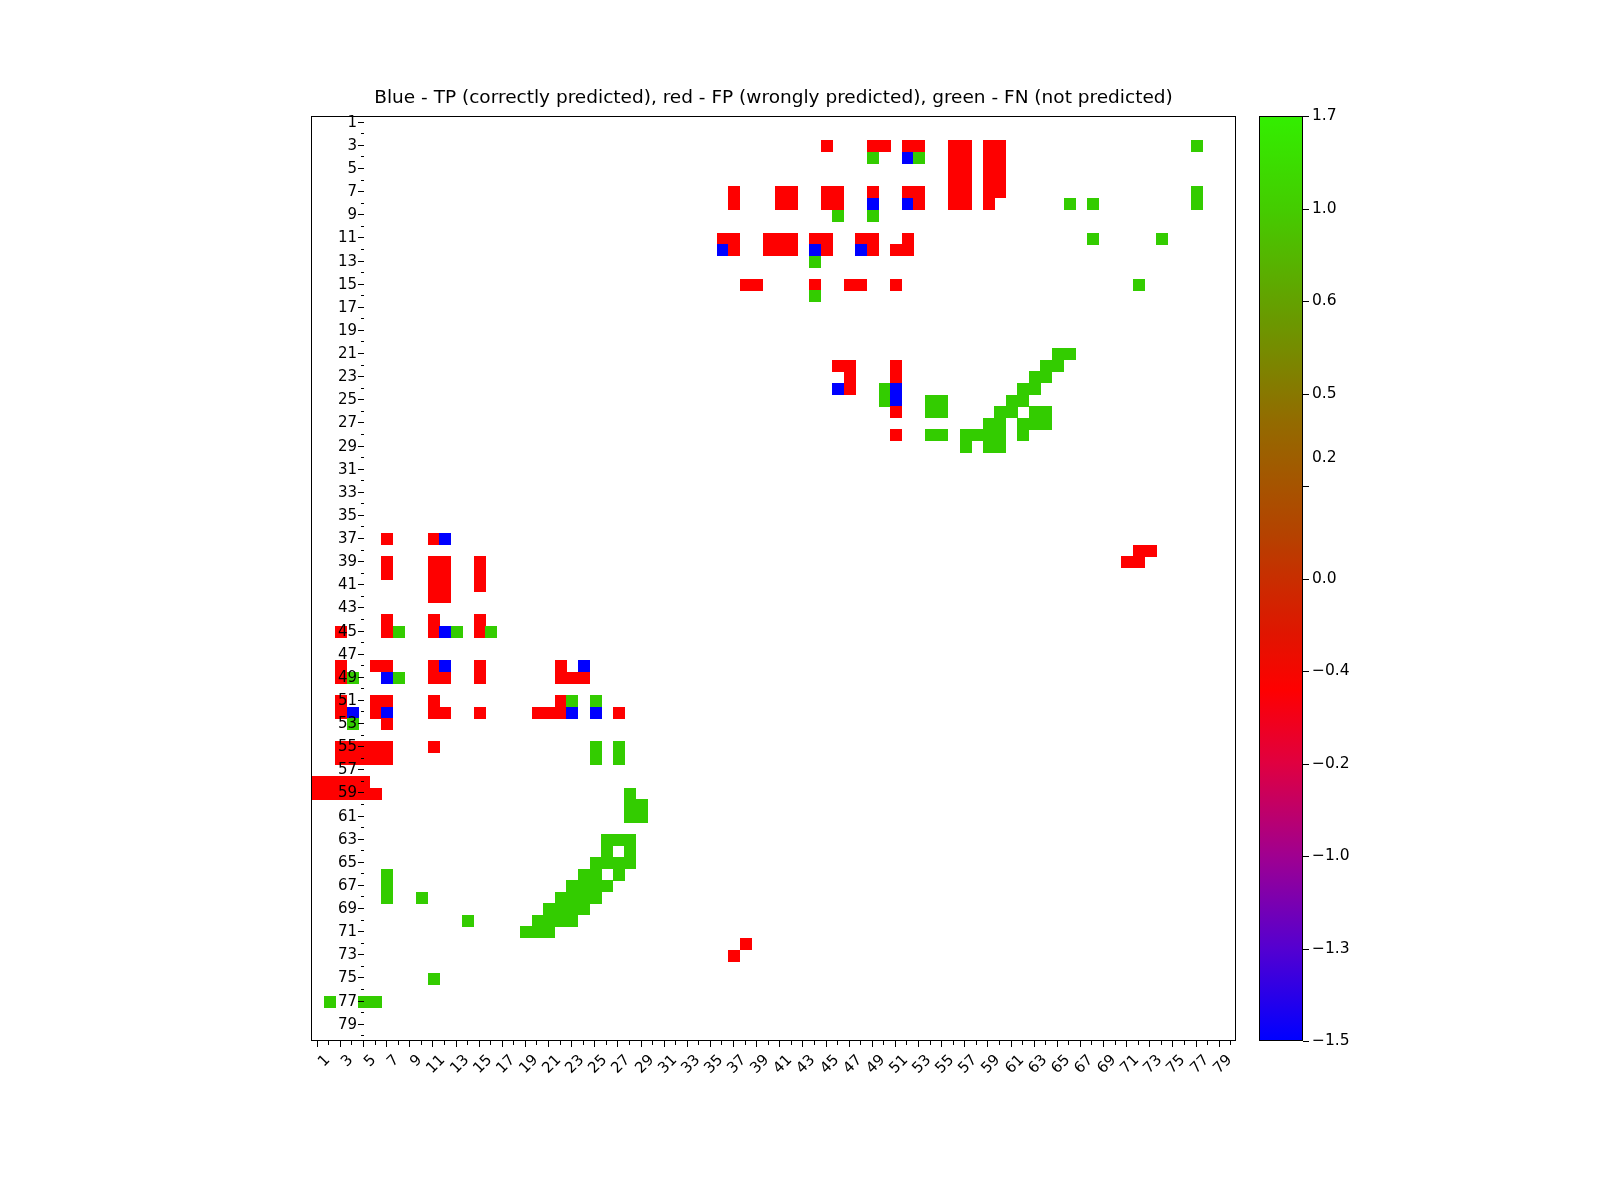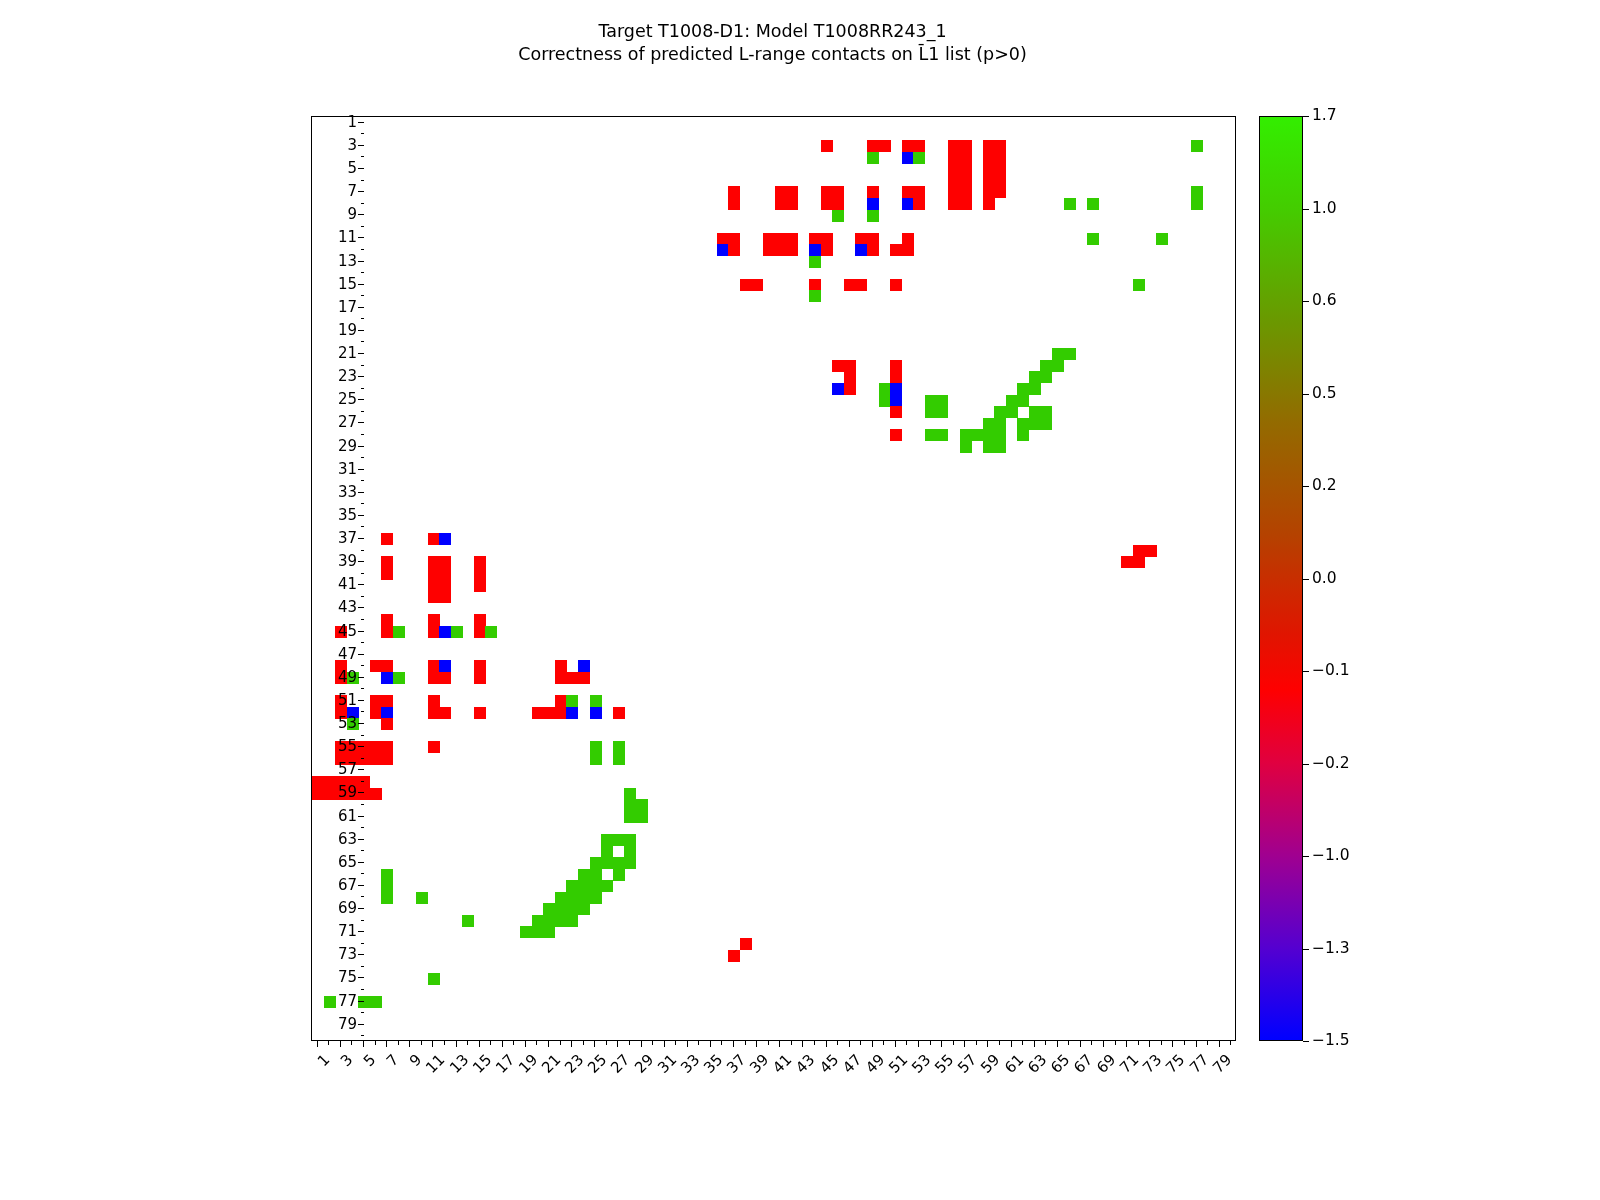--- a/index.html
+++ b/index.html
@@ -131,23 +131,22 @@
     color: #000;
     white-space: nowrap;
     transform: translateY(-50%);
   }
 </style>
 </head>
 <body>
 
 <div id="figure">
 
-  <div class="suptitle">Target T1008-D1: Model T1008RR243_1
-Correctness of predicted L-range contacts on L̄1 list (p&gt;0)</div>
 
+  <div class="axtitle">Blue - TP (correctly predicted), red - FP (wrongly predicted), green - FN (not predicted)</div>
 
   <div id="plot-area">
     <div id="cell-layer">
         <div class="cell" style="left: 508.75px; top: 23.125px; width: 12.0125px; height: 12.0125px; background: rgb(254, 0, 0);"></div>
         <div class="cell" style="left: 555px; top: 23.125px; width: 12.0125px; height: 12.0125px; background: rgb(254, 0, 0);"></div>
         <div class="cell" style="left: 566.562px; top: 23.125px; width: 12.0125px; height: 12.0125px; background: rgb(254, 0, 0);"></div>
         <div class="cell" style="left: 589.688px; top: 23.125px; width: 12.0125px; height: 12.0125px; background: rgb(254, 0, 0);"></div>
         <div class="cell" style="left: 601.25px; top: 23.125px; width: 12.0125px; height: 12.0125px; background: rgb(254, 0, 0);"></div>
         <div class="cell" style="left: 635.938px; top: 23.125px; width: 12.0125px; height: 12.0125px; background: rgb(254, 0, 0);"></div>
         <div class="cell" style="left: 647.5px; top: 23.125px; width: 12.0125px; height: 12.0125px; background: rgb(254, 0, 0);"></div>
@@ -674,25 +673,25 @@
   <div id="cbtick-layer">
       <div class="cbtick-mark" style="top: 116px;"></div>
       <div class="cbtick-label" style="top: 116px;">1.7</div>
       <div class="cbtick-mark" style="top: 208.5px;"></div>
       <div class="cbtick-label" style="top: 208.5px;">1.0</div>
       <div class="cbtick-mark" style="top: 301px;"></div>
       <div class="cbtick-label" style="top: 301px;">0.6</div>
       <div class="cbtick-mark" style="top: 393.5px;"></div>
       <div class="cbtick-label" style="top: 393.5px;">0.5</div>
       <div class="cbtick-mark" style="top: 486px;"></div>
-      <div class="cbtick-label" style="top: 486px;">0.2</div>
+      <div class="cbtick-label" style="top: 458px;">0.2</div>
       <div class="cbtick-mark" style="top: 578.5px;"></div>
       <div class="cbtick-label" style="top: 578.5px;">0.0</div>
       <div class="cbtick-mark" style="top: 671px;"></div>
-      <div class="cbtick-label" style="top: 671px;">−0.1</div>
+      <div class="cbtick-label" style="top: 671px;">−0.4</div>
       <div class="cbtick-mark" style="top: 763.5px;"></div>
       <div class="cbtick-label" style="top: 763.5px;">−0.2</div>
       <div class="cbtick-mark" style="top: 856px;"></div>
       <div class="cbtick-label" style="top: 856px;">−1.0</div>
       <div class="cbtick-mark" style="top: 948.5px;"></div>
       <div class="cbtick-label" style="top: 948.5px;">−1.3</div>
       <div class="cbtick-mark" style="top: 1041px;"></div>
       <div class="cbtick-label" style="top: 1041px;">−1.5</div>
     </div>
 

